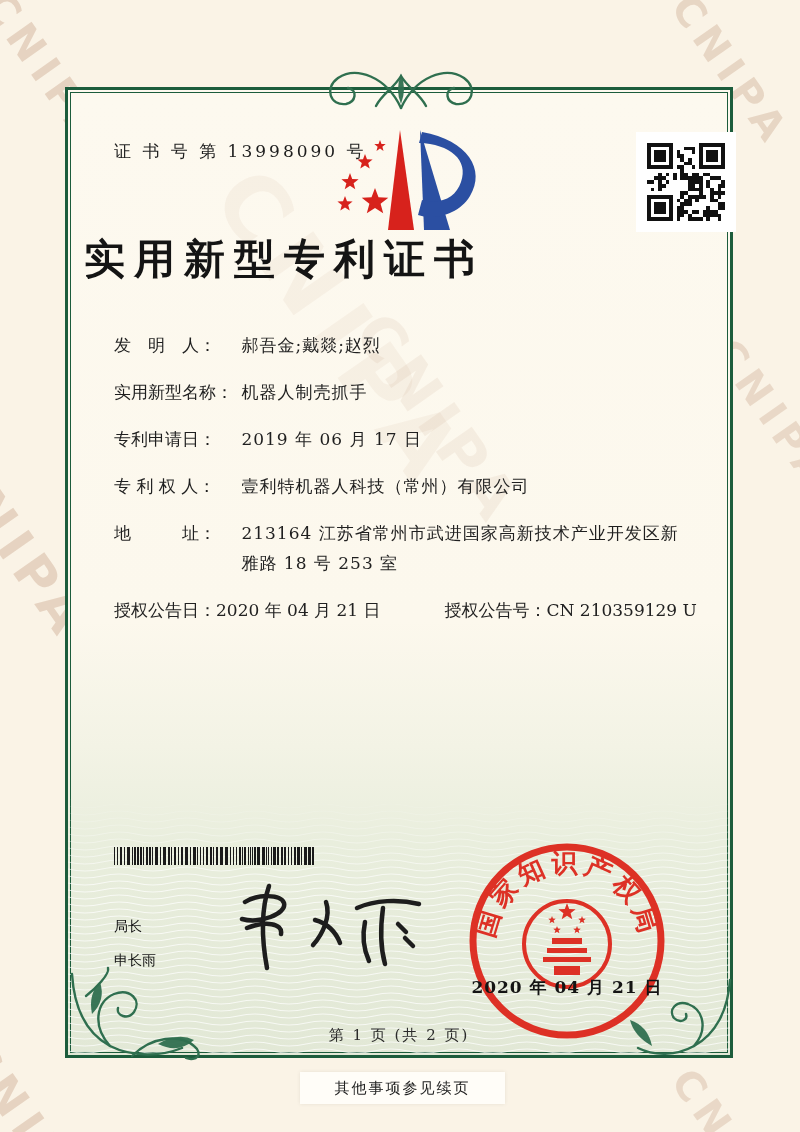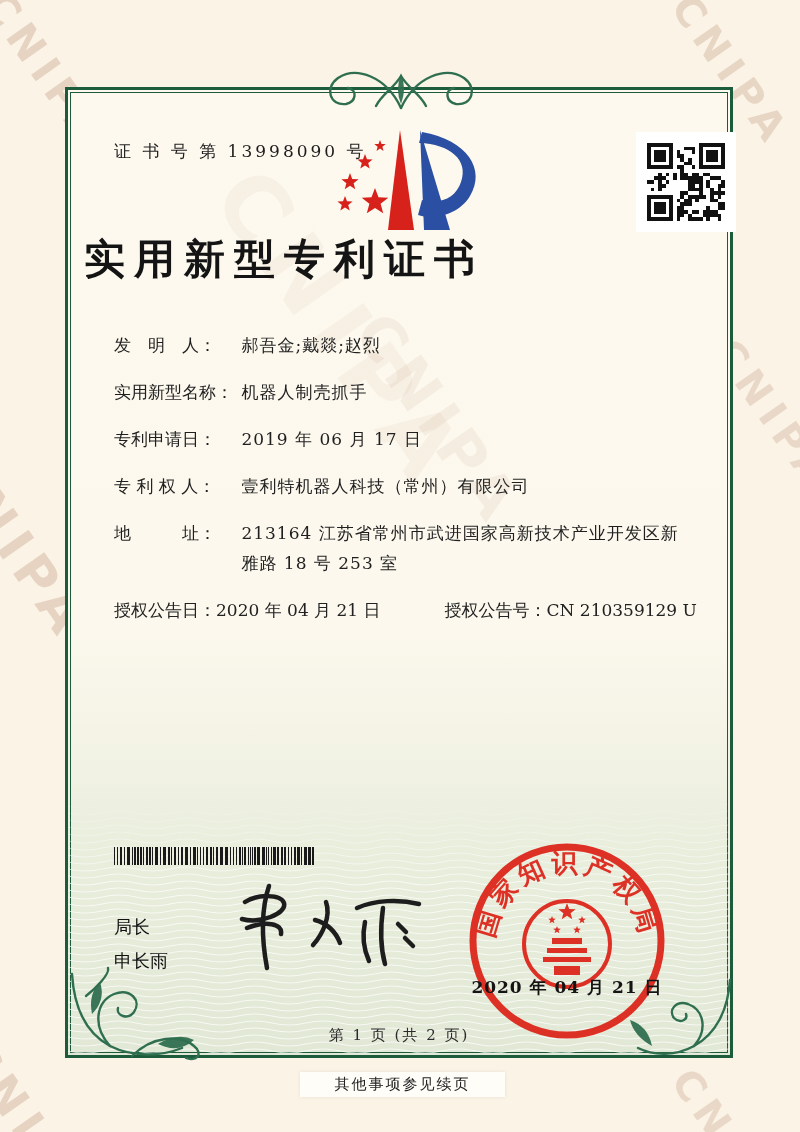--- a/index.html
+++ b/index.html
@@ -25,29 +25,29 @@
   .frow{margin-bottom:17px;line-height:30px;}
   .flabel{display:inline-block;min-width:122px;color:#1f1f1f;vertical-align:top;}
   .fvalue{color:#1f1f1f;letter-spacing:1px;}
   .fvalue.addr{display:inline-block;max-width:448px;vertical-align:top;}
   .grant{display:flex;margin-top:1px;line-height:30px;}
   .grant .g2{margin-left:64px;}
   .paras{position:absolute;left:30px;top:572px;width:616px;font-size:17px;line-height:31px;
          text-align:justify;color:#202020;z-index:2;}
   .paras p{margin:0;text-indent:2em;}
   .barcode{position:absolute;left:46px;top:757px;width:206px;height:18px;z-index:2;}
-  .signer{position:absolute;left:46px;top:820px;font-size:18px;line-height:34px;z-index:2;
-          font-family:Liberation Sans, sans-serif;color:#111;}
+  .signer{position:absolute;left:46px;top:820px;font-size:14px;line-height:34px;z-index:2;
+          font-family:Liberation Mono, monospace;color:#111;}
   .sig{position:absolute;left:155px;top:782px;width:220px;height:115px;z-index:2;}
   .seal{position:absolute;left:398px;top:750px;width:202px;height:202px;z-index:2;opacity:.93;}
   .seal-date{position:absolute;left:398px;top:886px;width:202px;text-align:center;font-size:17px;
              font-weight:bold;color:#141414;letter-spacing:1px;z-index:3;}
   .page-no{position:absolute;left:0;bottom:10px;width:100%;text-align:center;font-size:15px;
            color:#2a2a2a;letter-spacing:2px;z-index:2;}
-  .note{position:absolute;left:300px;top:1072px;width:205px;height:25px;background:#fffdf8;
+  .note{position:absolute;left:300px;top:1072px;width:205px;height:32px;background:#fffdf8;
         box-shadow:0 0 4px rgba(0,0,0,.08);display:flex;align-items:center;justify-content:center;
         font-size:15px;letter-spacing:2px;color:#222;z-index:3;}
   .flourish{position:absolute;z-index:2;pointer-events:none;}
   .orn{stroke:#2f6f4f;stroke-width:2.4;fill:none;stroke-linecap:round;}
   .ornf{fill:#2f6f4f;stroke:none;opacity:.95;}
 </style>
 </head>
 <body>
 
 <div class="wm" style="left:14px;top:-18px;font-size:42px;opacity:.30;">CNIPA</div>

